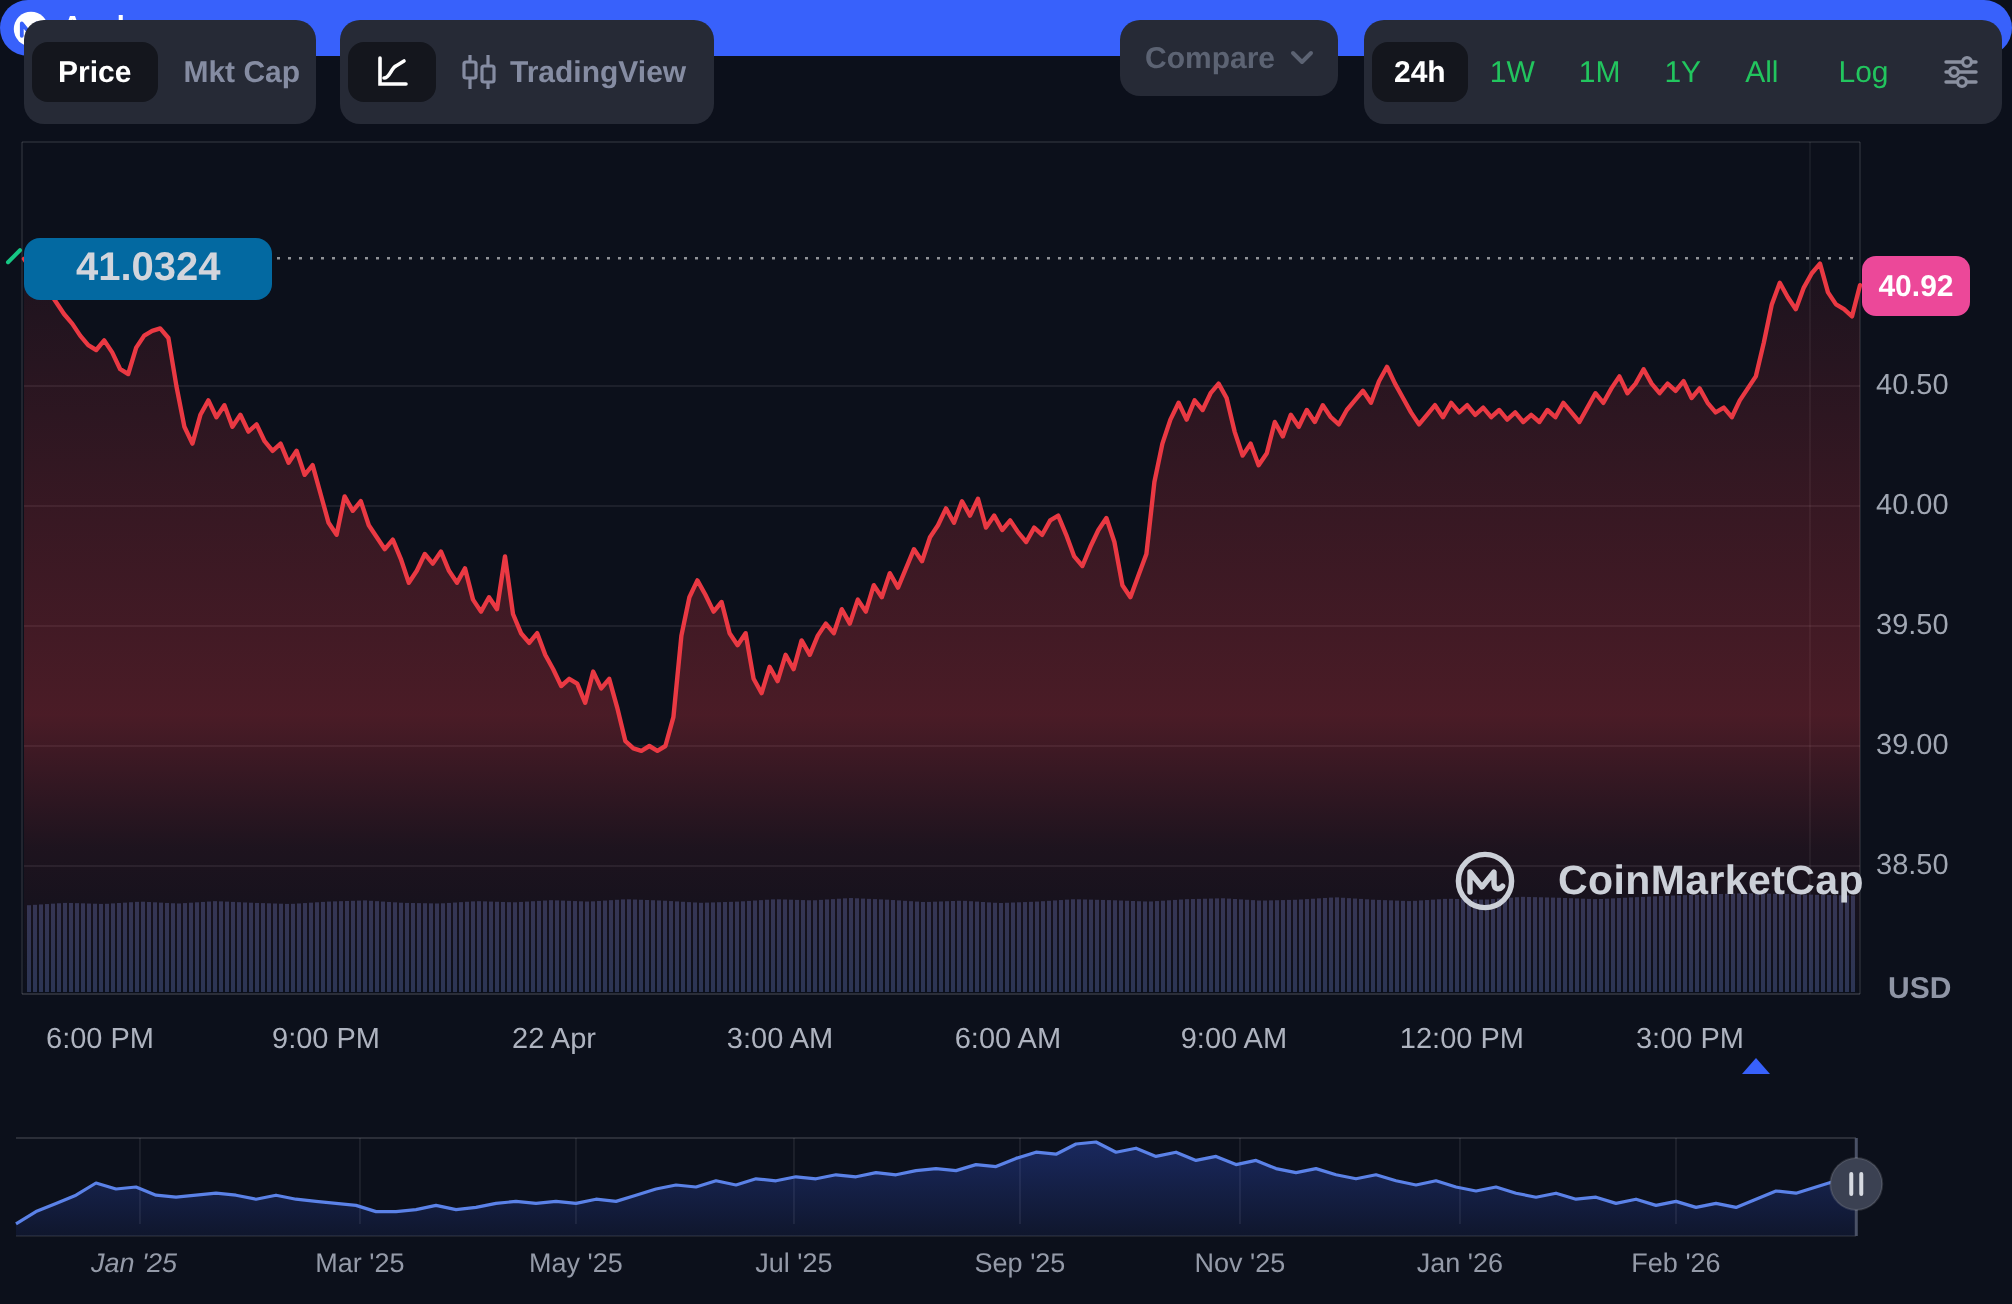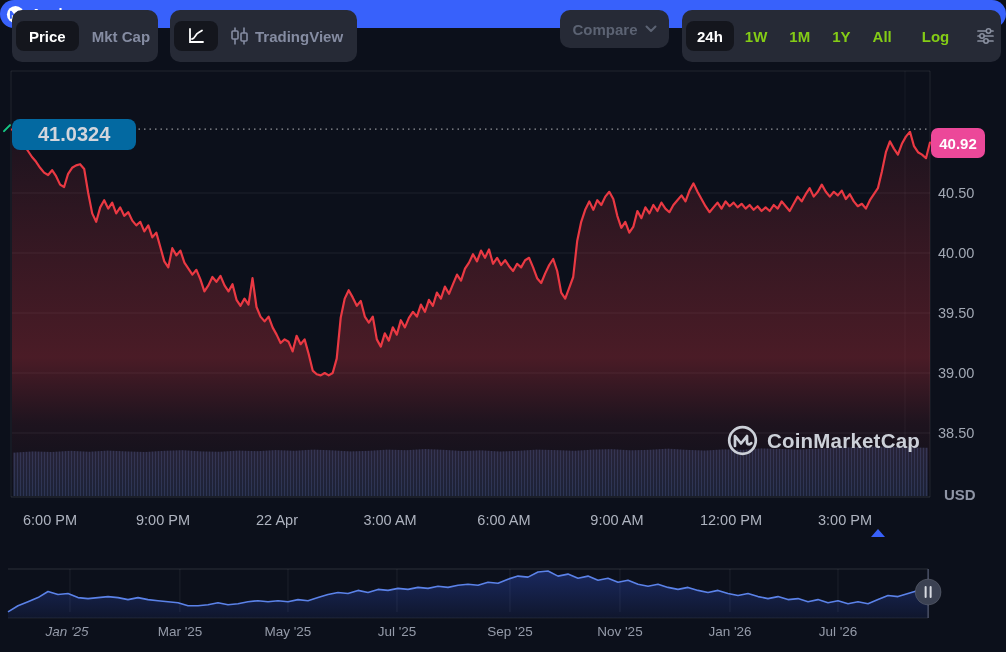--- a/index.html
+++ b/index.html
@@ -21,21 +21,21 @@
   .seg-pill{
     height:30px;border-radius:8px;display:flex;align-items:center;justify-content:center;
     padding:0 13px;cursor:pointer;
   }
   .seg-pill.selected{background:#14161d;}
   .seg-pill.selected span{color:#ffffff;font-weight:700;}
   .seg-label{color:#858ca2;font-size:15px;font-weight:600;white-space:nowrap;}
   .tv-icon{margin:0 6px 0 12px;display:flex;align-items:center;}
   .range-item{
     height:30px;border-radius:8px;display:flex;align-items:center;justify-content:center;
-    padding:0 11px;color:#84cc16;font-size:15px;font-weight:700;cursor:pointer;white-space:nowrap;
+    padding:0 11px;color:#22c55e;font-size:15px;font-weight:400;cursor:pointer;white-space:nowrap;
   }
   .range-item.selected{background:#14161d;color:#ffffff;font-weight:700;}
   .vdivider{width:1px;height:18px;background:#3c4150;margin:0 4px;}
   #compare-btn{
     position:absolute;left:560px;top:10px;width:109px;height:38px;background:#262a36;
     border-radius:10px;display:flex;align-items:center;justify-content:center;gap:7px;
     cursor:pointer;z-index:3;
   }
   #compare-btn span{color:#5c6373;font-size:15px;font-weight:600;}
 
@@ -48,21 +48,21 @@
     left:931px;top:128px;width:54px;height:30px;background:#ec4899;border-radius:7px;
     display:flex;align-items:center;justify-content:center;
     color:#ffffff;font-size:15px;font-weight:700;
   }
   .y-label{position:absolute;left:938px;width:60px;color:#a1a7b3;font-size:14.5px;}
   #usd-label{left:944px;top:486px;color:#8f95a5;font-size:15px;font-weight:700;}
   .x-label{position:absolute;top:512px;color:#aeb3bf;font-size:14.5px;transform:translateX(-50%);white-space:nowrap;}
   .nav-label{position:absolute;top:624px;color:#949aa8;font-size:13.5px;transform:translateX(-50%);white-space:nowrap;}
 
   #watermark{
-    left:726px;top:424px;display:flex;align-items:center;gap:8px;
+    left:726px;top:424px;display:flex;align-items:center;gap:20px;
   }
   #watermark .wm-text{color:#ccd0d8;font-size:20.5px;font-weight:700;letter-spacing:0.2px;}
 
   #analyze-btn{
     left:824px;top:536px;height:28px;background:#3861fb;border-radius:14px;
     display:flex;align-items:center;gap:6px;padding:0 11px 0 6px;cursor:pointer;z-index:3;
   }
   #analyze-btn .an-label{color:#ffffff;font-size:14.5px;font-weight:700;}
   #analyze-btn .an-chevron{color:#ffffff;font-size:15px;font-weight:700;margin-top:-1px;}
   #analyze-tail{
@@ -514,21 +514,21 @@
     <span class="x-label" style="left: 844.993px;">3:00 PM</span>
   </div>
 <div id="nav-axis" class="overlay" style="left:0;top:0;">
     <span class="nav-label" style="left: 67px; font-style: italic;">Jan '25</span>
     <span class="nav-label" style="left: 179.948px;">Mar '25</span>
     <span class="nav-label" style="left: 287.968px;">May '25</span>
     <span class="nav-label" style="left: 396.97px;">Jul '25</span>
     <span class="nav-label" style="left: 509.998px;">Sep '25</span>
     <span class="nav-label" style="left: 619.982px;">Nov '25</span>
     <span class="nav-label" style="left: 729.966px;">Jan '26</span>
-    <span class="nav-label" style="left: 837.986px;">Jul '26</span>
+    <span class="nav-label" style="left: 837.986px;">Feb '26</span>
   </div>
 
 <div id="watermark" class="overlay">
   <span style="display:flex;">
     <svg width="33" height="33" viewBox="-16.5 -16.5 33 33">
       <circle cx="0" cy="0" r="13.3" fill="none" stroke="#ccd0d8" stroke-width="2.7"></circle>
       <path d="M-7.5 5.5 L-7.5 -4.5 L-1.5 3 L4.5 -4.5 L4.5 1.2 C4.5 4.2 7.2 4.6 8.8 2.6" fill="none" stroke="#ccd0d8" stroke-width="2.7" stroke-linecap="round" stroke-linejoin="round"></path>
     </svg>
   </span>
   <span class="wm-text">CoinMarketCap</span>

